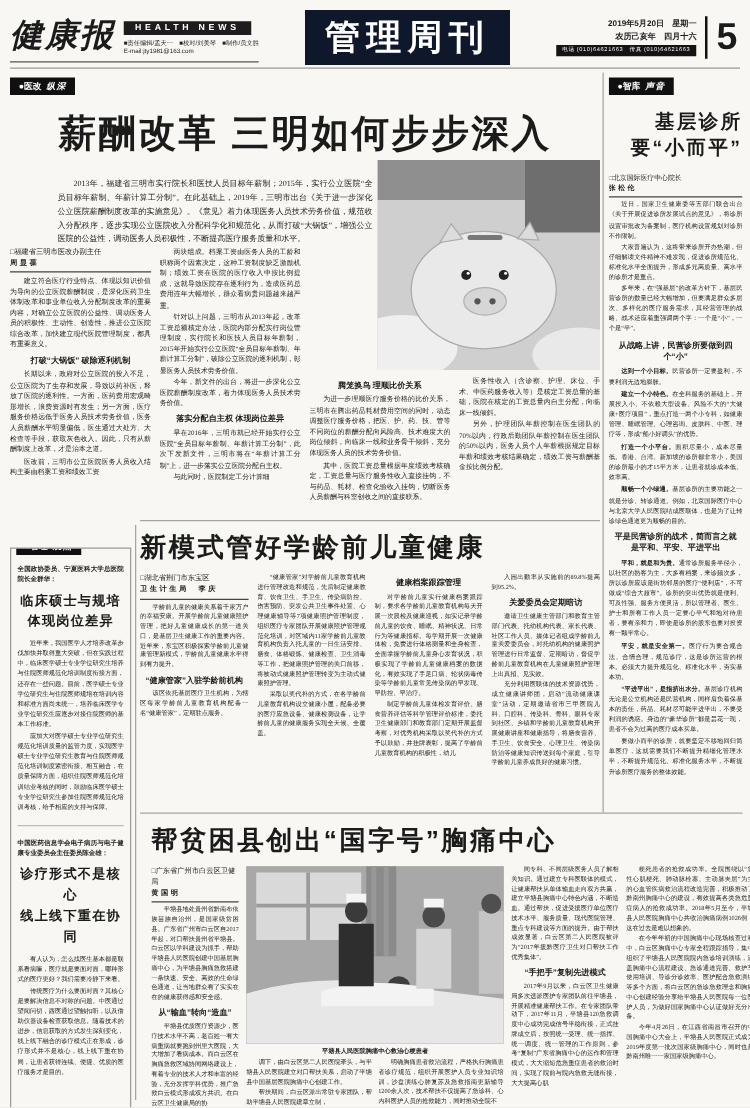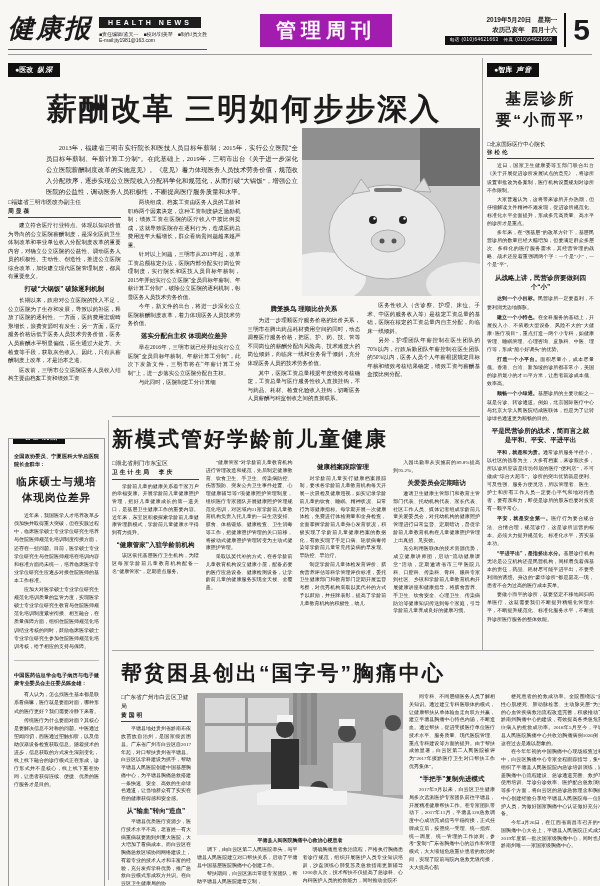--- a/index.html
+++ b/index.html
@@ -9,22 +9,22 @@
   header{position:absolute;left:8px;top:6px;width:584px;height:48px;display:flex;
          align-items:center;justify-content:space-between;border-bottom:1px solid #9a9a9a;}
   .mast-left{display:flex;align-items:flex-start;border-bottom:1px solid #555;padding-bottom:3px;}
   .mast-logo{font-family:"DejaVu Serif",serif;font-size:26px;font-weight:bold;font-style:italic;
              letter-spacing:2px;white-space:nowrap;}
   .mast-info{margin-left:7px;}
   .mast-en{display:inline-block;background:#1d1d1d;color:#fff;font:bold 7px/1.4 "Liberation Sans",sans-serif;
            padding:1px 9px;letter-spacing:3px;}
   .mast-editors{font-size:5px;margin-top:2px;font-family:"Liberation Sans",sans-serif;color:#222;}
   .mast-email{font-size:5px;font-family:"Liberation Sans",sans-serif;color:#222;}
-  .weekly-box{background:#a21caf;color:#fff;padding:3px 16px;font-family:"Liberation Sans",sans-serif;
-              font-weight:900;font-size:20px;letter-spacing:5px;white-space:nowrap;}
+  .weekly-box{background:#0f172a;color:#fff;padding:3px 16px;font-family:"Liberation Sans",sans-serif;
+              font-weight:900;font-size:28px;letter-spacing:5px;white-space:nowrap;}
   .mast-right{display:flex;align-items:center;gap:7px;}
   .dates{text-align:right;font-family:"Liberation Sans",sans-serif;font-size:6.5px;line-height:1.5;font-weight:bold;}
   .contact-bar{background:#141414;color:#fff;font-weight:normal;font-size:4.5px;padding:1px 5px;margin-top:2px;
                letter-spacing:.5px;}
   .page-num{font:900 30px/1 "Liberation Sans",sans-serif;border-left:2px solid #111;padding:2px 2px 2px 7px;}
   
   .tag{display:inline-flex;gap:4px;background:#101010;color:#fff;font-family:"Liberation Sans",sans-serif;
        font-size:7px;font-weight:bold;padding:2px 7px;align-items:baseline;}
   .tag .tag-deco{font-style:italic;letter-spacing:1px;font-weight:900;}
   p{margin:0 0 1px;text-indent:2em;text-align:justify;}
@@ -38,21 +38,21 @@
   .main-article{position:absolute;left:8px;top:58px;width:472px;height:356px;}
   .main-article h1{margin:15px 0 0;text-align:center;font:900 30px/1.15 "Liberation Sans",sans-serif;
                    letter-spacing:2px;white-space:nowrap;}
   .intro{position:absolute;top:84px;left:38px;width:252px;font-size:6.4px;line-height:1.72;}
   .photo-piggy{position:absolute;top:70px;right:0;width:178px;height:168px;margin:0;background:#ccc;}
   .photo-piggy svg{display:block;width:100%;height:100%;}
   .main-body{position:absolute;top:140px;left:0;right:0;height:216px;}
   .pad-photo{padding-top:103px;}
   
   .right-col{position:absolute;left:487px;top:58px;width:107px;height:592px;overflow:hidden;}
-  .right-col h2{font:900 15.5px/1.35 "Liberation Sans",sans-serif;text-align:center;letter-spacing:2px;
+  .right-col h2{font:900 15.5px/1.35 "Liberation Sans",sans-serif;text-align:right;letter-spacing:2px;
                 margin:12px 0 9px;}
   .right-col .byline{font-size:5.5px;}
   .flow{font-size:5px;line-height:1.62;}
   .flow p b{font-family:"Liberation Sans",sans-serif;}
   
   .sidebar{position:absolute;left:8px;top:398px;width:97px;height:581px;border:1px solid #9a9a9a;
            padding:12px 5px 4px;box-sizing:border-box;overflow:hidden;margin-top:40px;}
   .sidebar .tag{position:absolute;top:-9px;left:4px;}
   .sidebar .source{font-size:5.2px;font-weight:bold;font-family:"Liberation Sans",sans-serif;
                    margin:2px 0 4px;text-align:justify;text-indent:0;line-height:1.5;}
@@ -211,20 +211,24 @@
         <span>体现岗位差异</span>
       </h3>
       <div class="flow">
           <p>近年来，我国医学人才培养改革步伐加快并取得重大突破，但在实践过程中，临床医学硕士专业学位研究生培养与住院医师规范化培训制度衔接方面，还存在一些问题。目前，医学硕士专业学位研究生与住院医师规培在培训内容和标准方面尚未统一，培养临床医学专业学位研究生应逐步对接住院医师的基本工作标准。</p>
           <p>应加大对医学硕士专业学位研究生规范化培训质量的监管力度，实现医学硕士专业学位研究生教育与住院医师规范化培训制度紧密衔接、相互融合，在质量保障方面，组织住院医师规范化培训结业考核的同时，鼓励临床医学硕士专业学位研究生参加住院医师规范化培训考核，给予相应的支持与保障。</p>
         </div>
     </div>
 
     <div class="item">
       <p class="source">中国医药信息学会电子病历与电子健康专业委员会主任委员陈金雄：</p>
+      <h3>
+        <span>诊疗形式不是核心</span><br>
+        <span>线上线下重在协同</span>
+      </h3>
       <div class="flow">
           <p>有人认为，怎么找医生基本都是联系看病嘛，医疗就是要面对面，哪种形式的医疗更好？我们需要冷静下来看。</p>
           <p>传统医疗为什么要面对面？其核心是要解决信息不对称的问题。中医通过望闻问切，西医通过望触扣听，以及借助仪器设备检查获取信息。随着技术的进步，信息获取的方式发生深刻变化，线上线下融合的诊疗模式正在形成，诊疗形式并不是核心，线上线下重在协同，让患者获得连续、便捷、优质的医疗服务才是目的。</p>
         </div>
     </div>
   </aside>
 
   <section class="middle-article">
     <h2>新模式管好学龄前儿童健康</h2>
     <div class="cols4">

